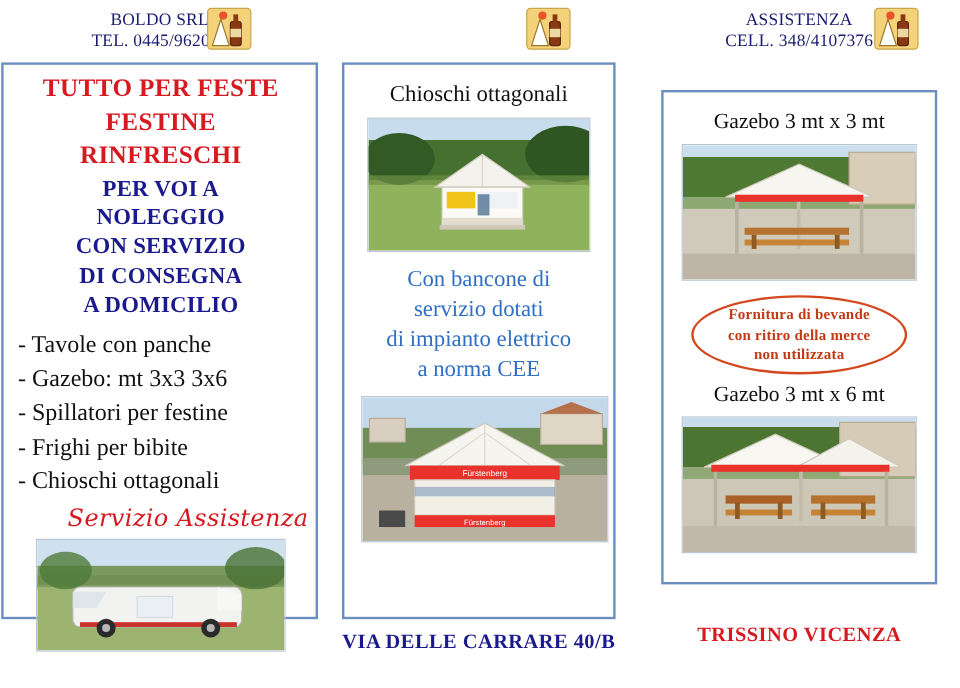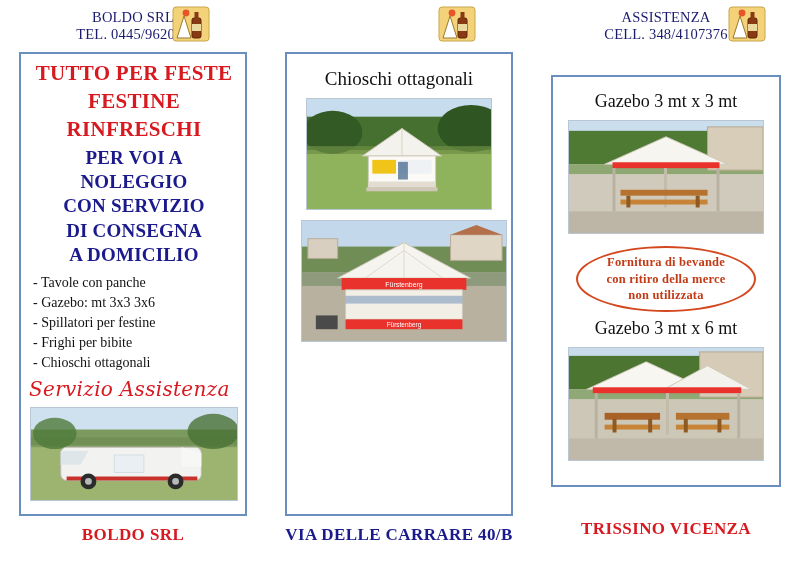--- a/index.html
+++ b/index.html
@@ -59,21 +59,21 @@
   .logo-right { left: 196px; }
 
   
   .panel {
     border: 2px solid #6a8fbf;
     background: #ffffff;
     box-sizing: border-box;
     position: relative;
   }
   .panel-left {
-    width: 228px;
+    width: 264px;
     height: 464px;
     padding: 6px 6px 6px 8px;
   }
   .panel-mid {
     width: 228px;
     height: 464px;
     padding: 8px 14px;
     text-align: center;
   }
   .panel-right {
@@ -97,31 +97,31 @@
     font-weight: bold;
     font-size: 19px;
     line-height: 1.28;
     text-align: center;
     letter-spacing: .2px;
     margin-top: 2px;
   }
   .item-list {
     margin-top: 6px;
     color: #111111;
-    font-size: 14px;
+    font-size: 20px;
     line-height: 1.42;
     text-align: left;
     padding-left: 4px;
   }
   .script-line {
     color: #d71920;
     font-family: "DejaVu Serif", serif;
     font-style: italic;
     font-size: 20px;
-    text-align: left;
+    text-align: right;
     margin-top: 4px;
     letter-spacing: .3px;
   }
 
   
   .photo {
     position: relative;
     overflow: hidden;
     border: 1px solid #b9c6d4;
     box-sizing: border-box;
@@ -285,20 +285,26 @@
           <path d="M96 30 L96 58" stroke="#d8d3c6" stroke-width="1"></path>
           <rect x="62" y="58" width="68" height="32" fill="#fbfaf6" stroke="#cfcabc" stroke-width="1"></rect>
           <rect x="66" y="62" width="24" height="14" fill="#f0c419"></rect>
           <rect x="94" y="62" width="32" height="14" fill="#eef2f4"></rect>
           <rect x="62" y="84" width="68" height="6" fill="#e2ddd0"></rect>
           <rect x="60" y="90" width="72" height="4" fill="#cfc8b8"></rect>
           <rect x="92" y="64" width="10" height="18" fill="#3b5f86" opacity=".7"></rect>
         </svg>
       </div>
 
+      <div class="mid-blue">
+        <div>Con bancone di</div>
+        <div>servizio dotati</div>
+        <div>di impianto elettrico</div>
+        <div>a norma CEE</div>
+      </div>
 
       <div class="photo photo-k2">
         <svg viewBox="0 0 206 122" width="204" height="120" preserveAspectRatio="none" aria-hidden="true">
           <rect x="0" y="0" width="206" height="54" fill="#c3d8ea"></rect>
           <rect x="0" y="26" width="206" height="30" fill="#6f8d55"></rect>
           <rect x="0" y="52" width="206" height="70" fill="#b9b1a0"></rect>
           <rect x="0" y="52" width="206" height="14" fill="#8e9a7c"></rect>
           <rect x="6" y="18" width="30" height="20" fill="#d9cfc0" stroke="#b9ac99" stroke-width="1"></rect>
           <rect x="150" y="14" width="52" height="26" fill="#e0d6c6" stroke="#b9ac99" stroke-width="1"></rect>
           <path d="M150 14 L176 4 L202 14 Z" fill="#b4704a"></path>

